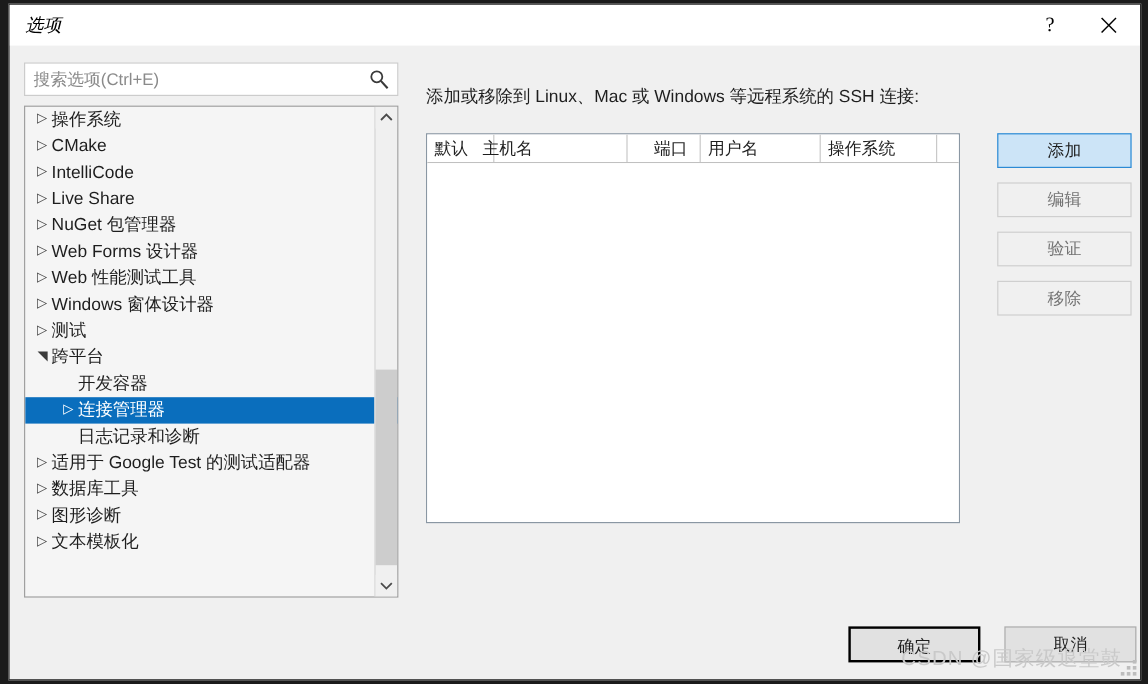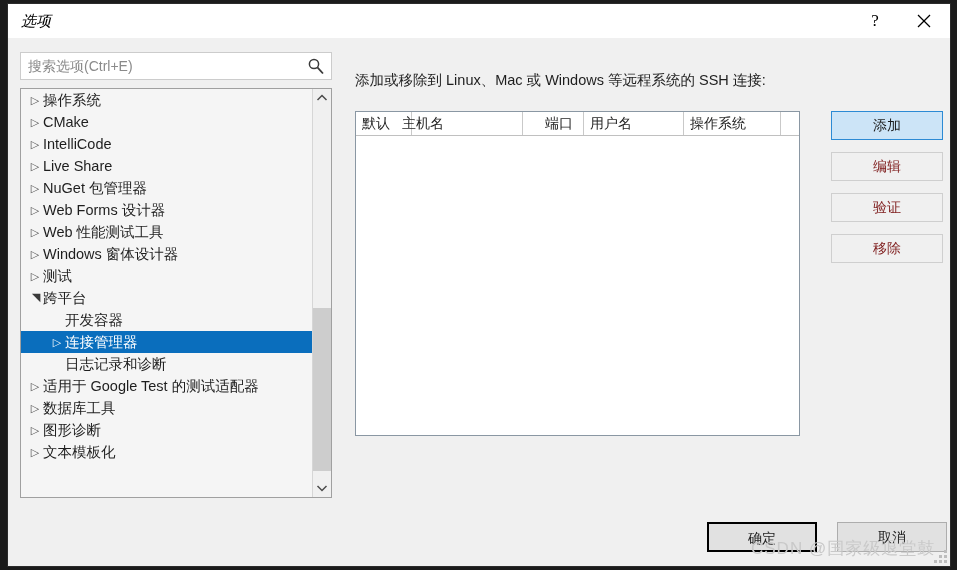--- a/index.html
+++ b/index.html
@@ -235,21 +235,21 @@
     cursor: default;
   }
   .sidebtn.primary {
     background: #cce4f7;
     border: 1px solid #2c8ad4;
     color: #1e1e1e;
   }
   .sidebtn.disabled {
     background: #f0f0f0;
     border: 1px solid #cfcfcf;
-    color: #7f1d1d;
+    color: #737373;
   }
 
   #hint-text {
     position: absolute;
     left: 347px;
     top: 454px;
     font-size: 14.5px;
     color: #1e1e1e;
     white-space: nowrap;
   }

